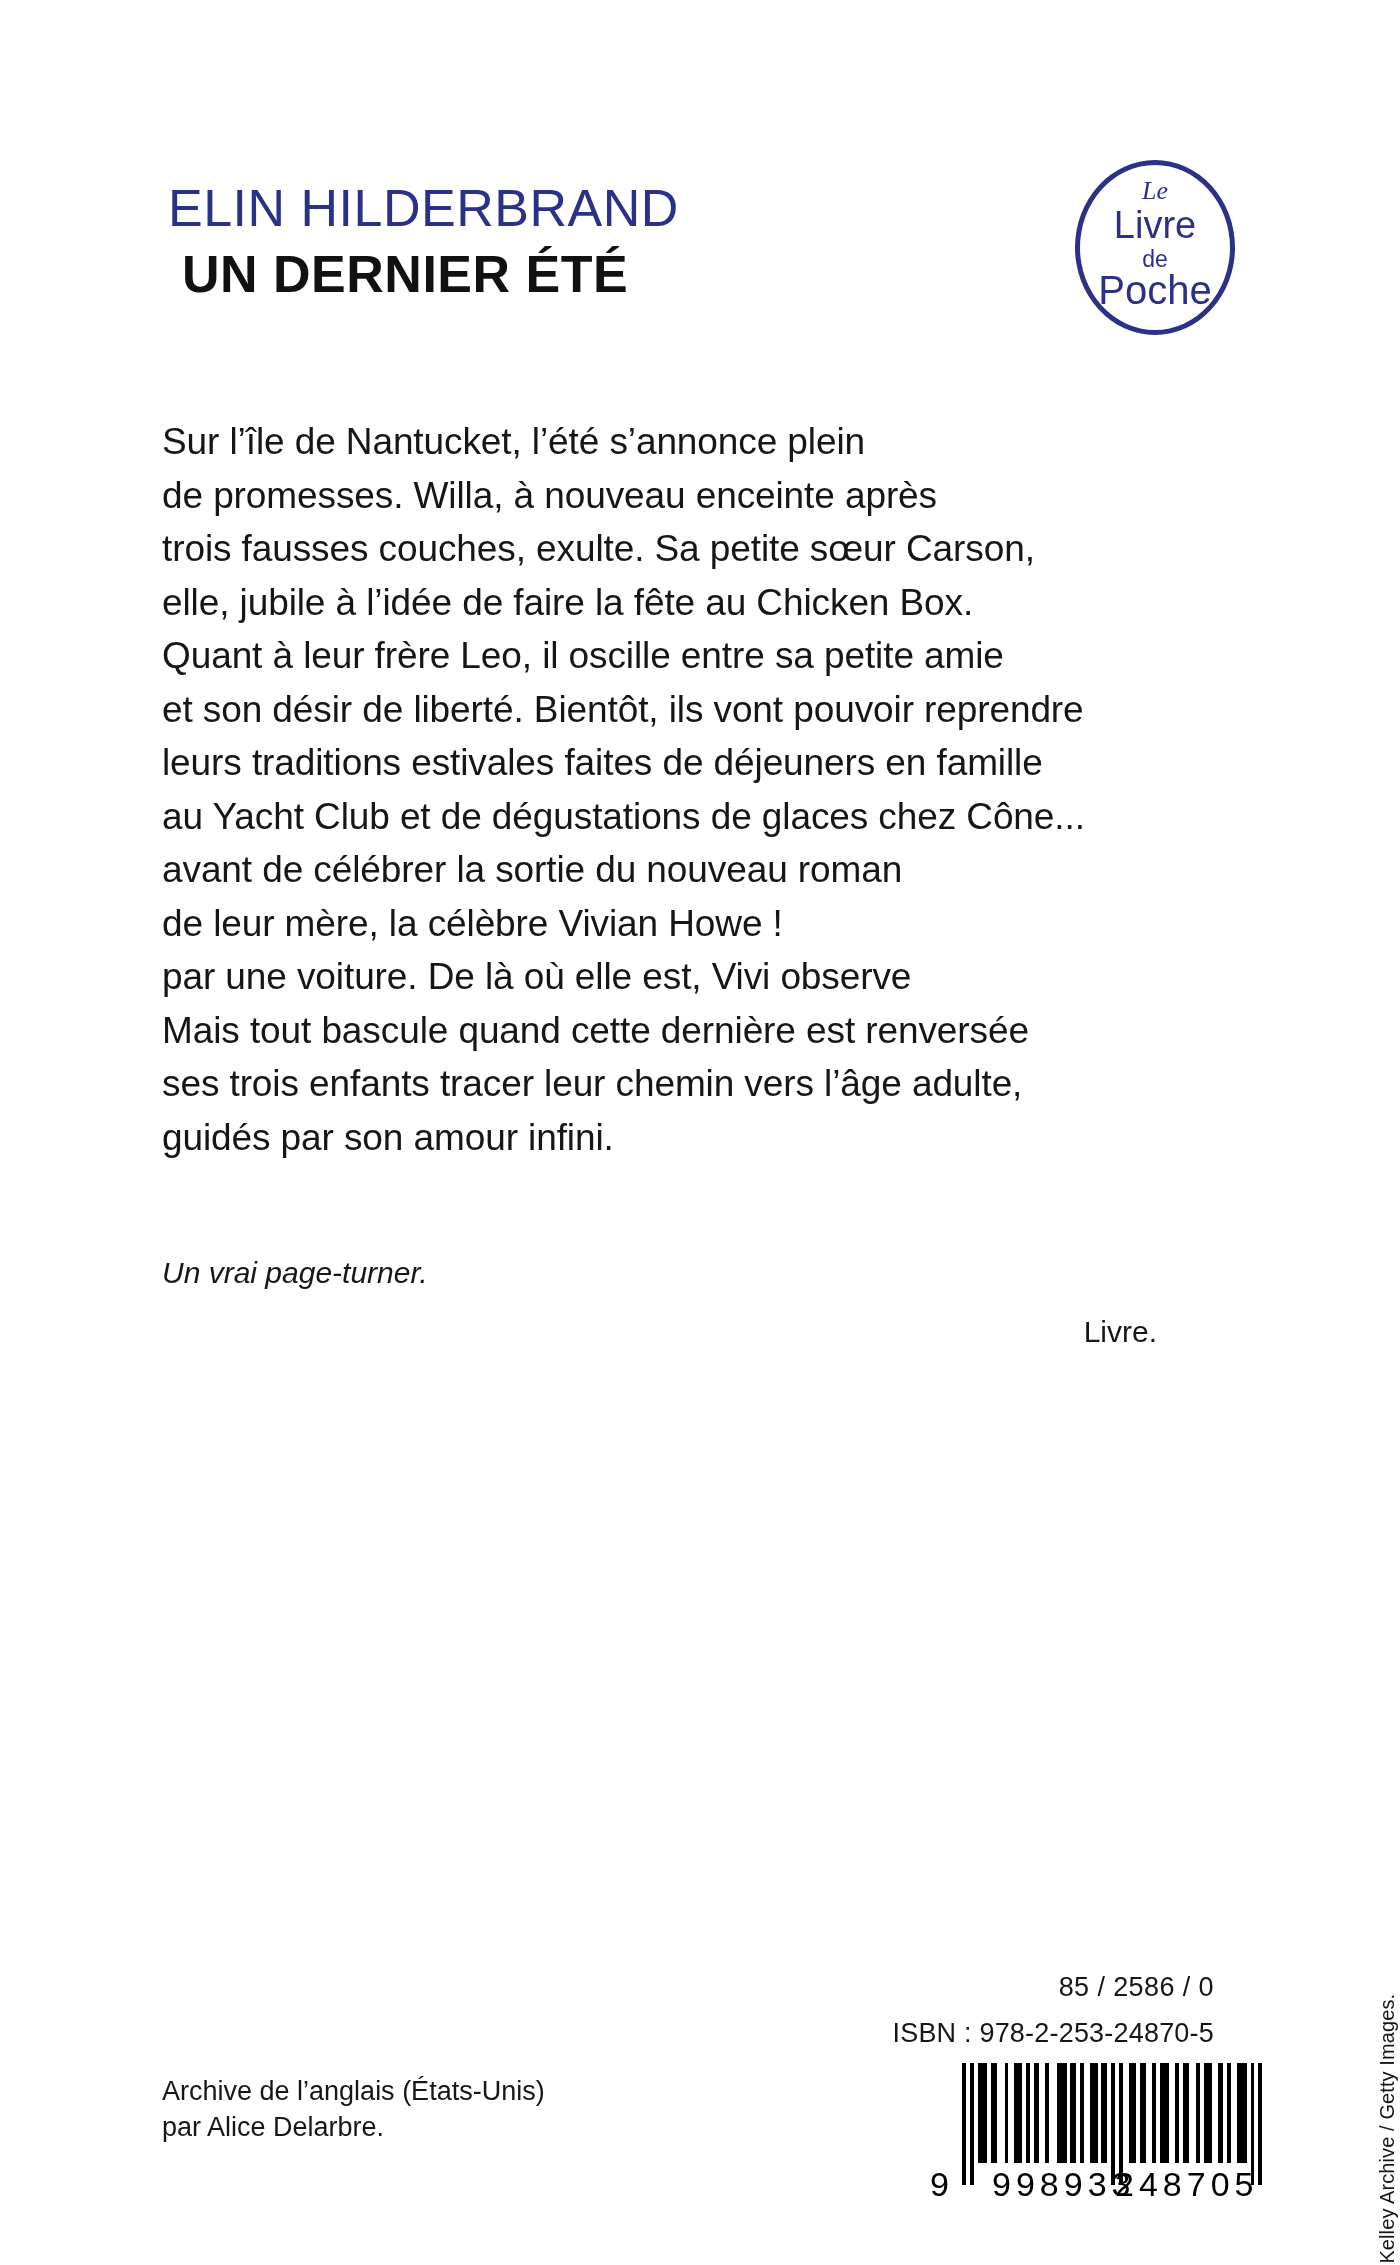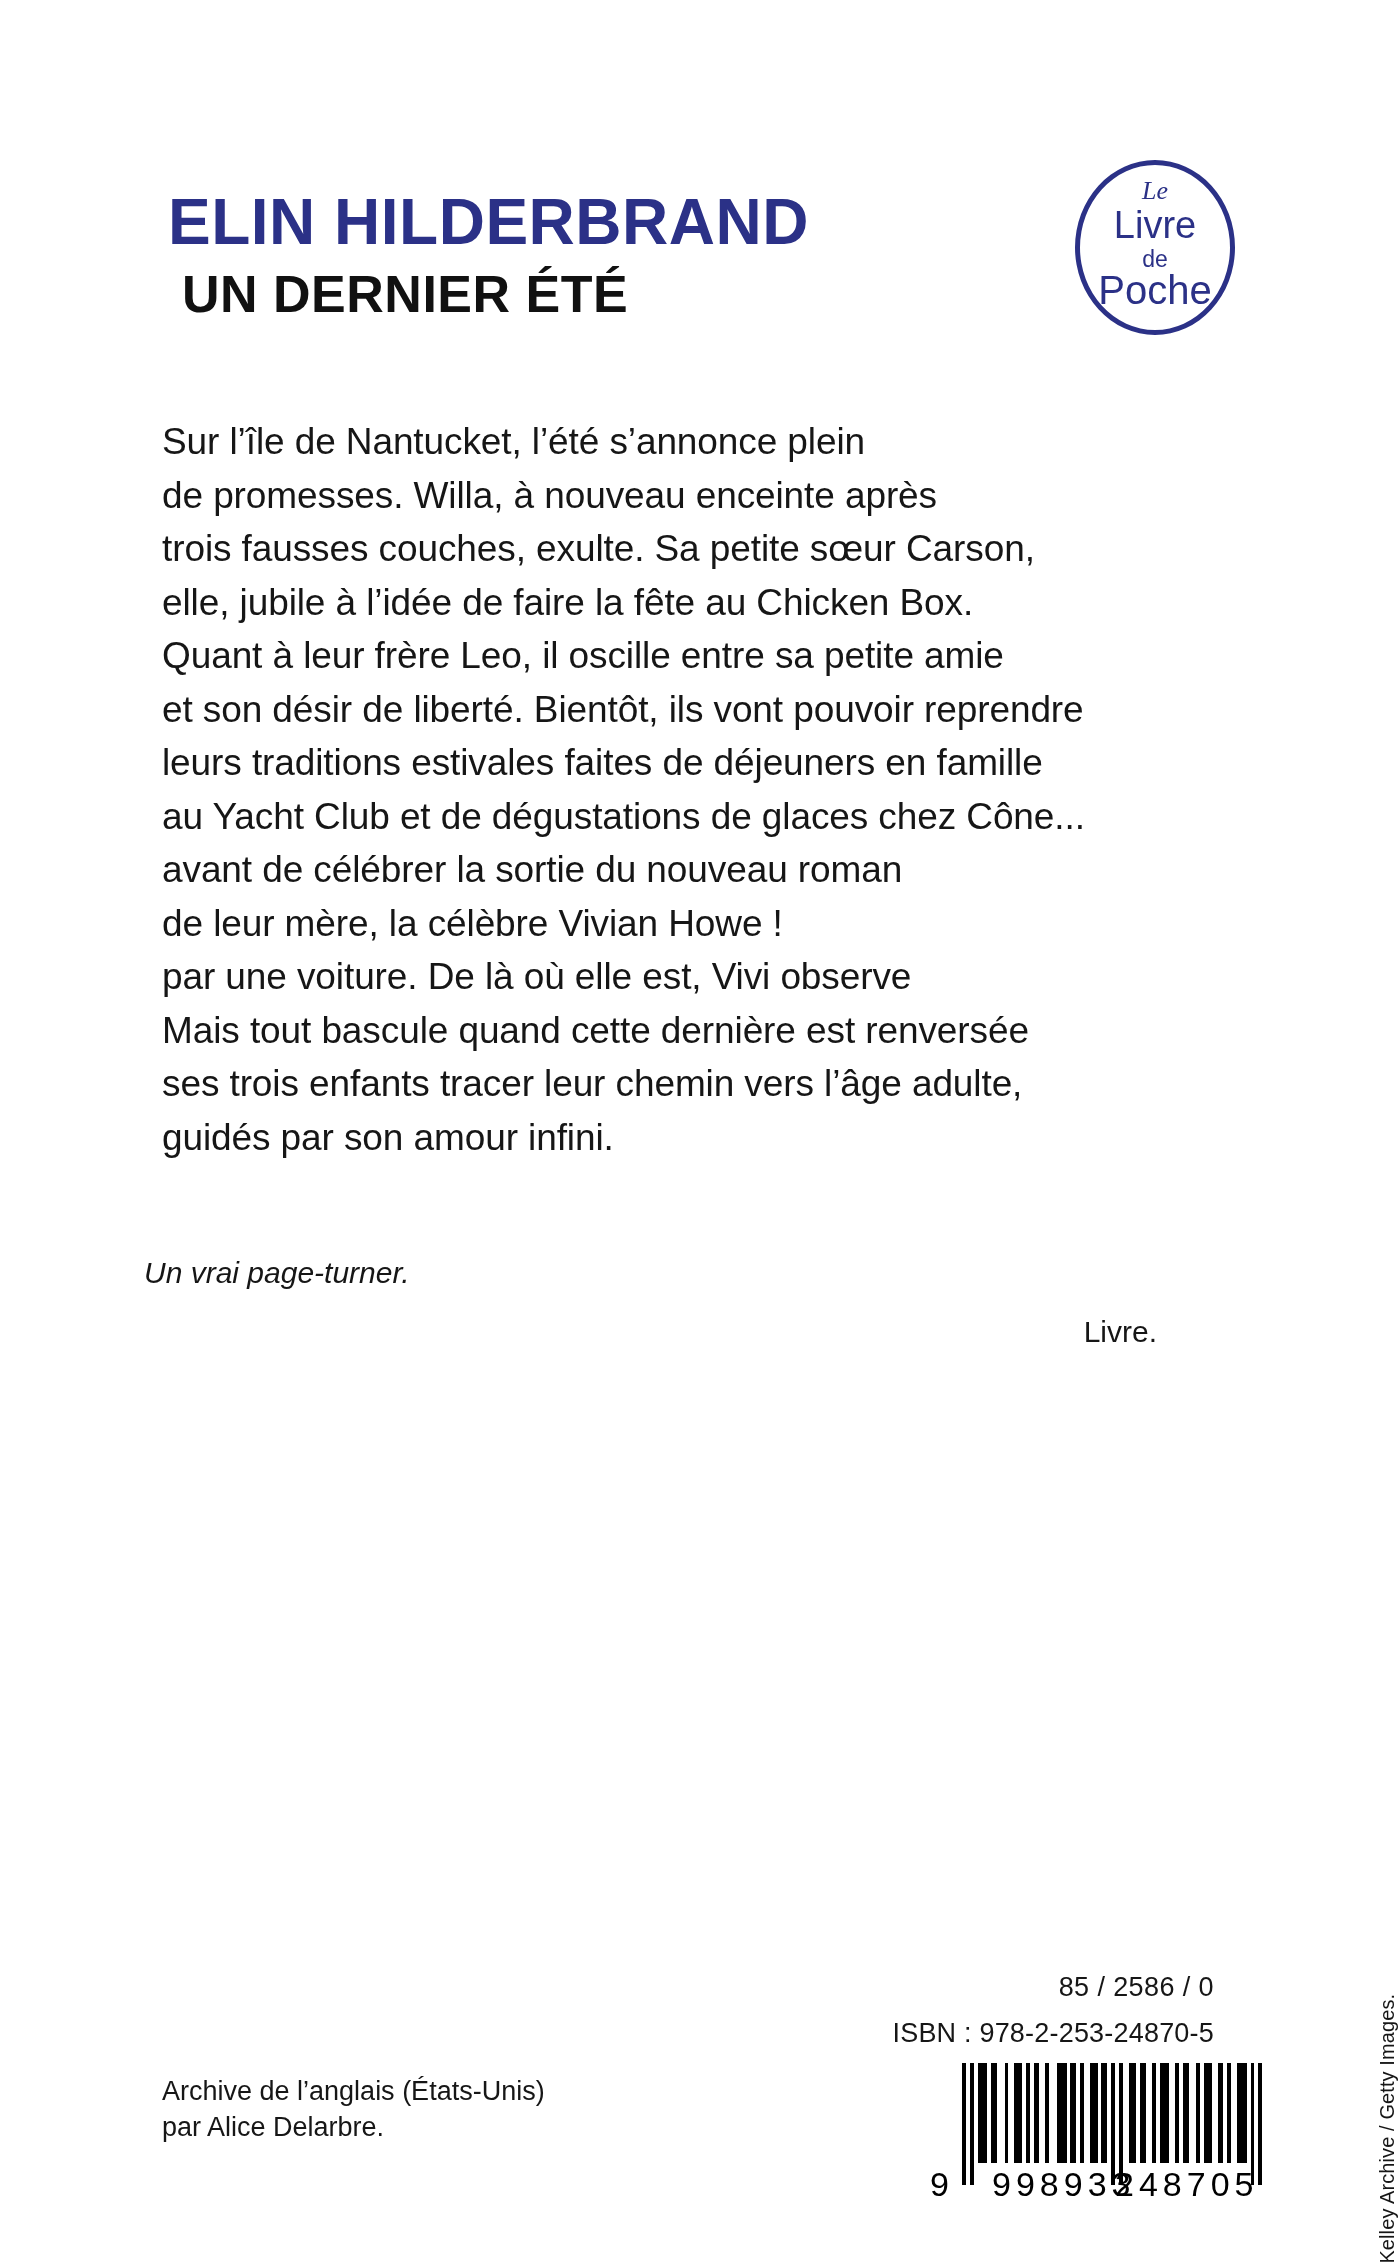--- a/index.html
+++ b/index.html
@@ -21,27 +21,27 @@
   }
 
   
   .header-block {
     position: absolute;
     left: 168px;
     top: 178px;
     width: 820px;
   }
   .author-name {
-    font-size: 64px;
-    font-weight: bold;
+    font-size: 52px;
+    font-weight: normal;
     color: #2b3187;
     letter-spacing: 0.5px;
     line-height: 1.0;
     white-space: nowrap;
-    margin: 12px 0 10px 0;
+    margin: 4px 0 10px 0;
   }
   .book-title {
     font-size: 52px;
     font-weight: bold;
     color: #111111;
     letter-spacing: 0.5px;
     line-height: 1.0;
     white-space: nowrap;
     margin: 14px;
   }
@@ -111,21 +111,21 @@
     font-size: 37px;
     line-height: 53.5px;
     color: #161616;
     white-space: nowrap;
     letter-spacing: -0.1px;
   }
 
   
   .quote {
     position: absolute;
-    left: 144px;
+    left: 162px;
     top: 1256px;
     font-size: 30px;
     font-style: italic;
     color: #161616;
   }
   .quote-source {
     position: absolute;
     right: 243px;
     top: 1315px;
     font-size: 30px;

